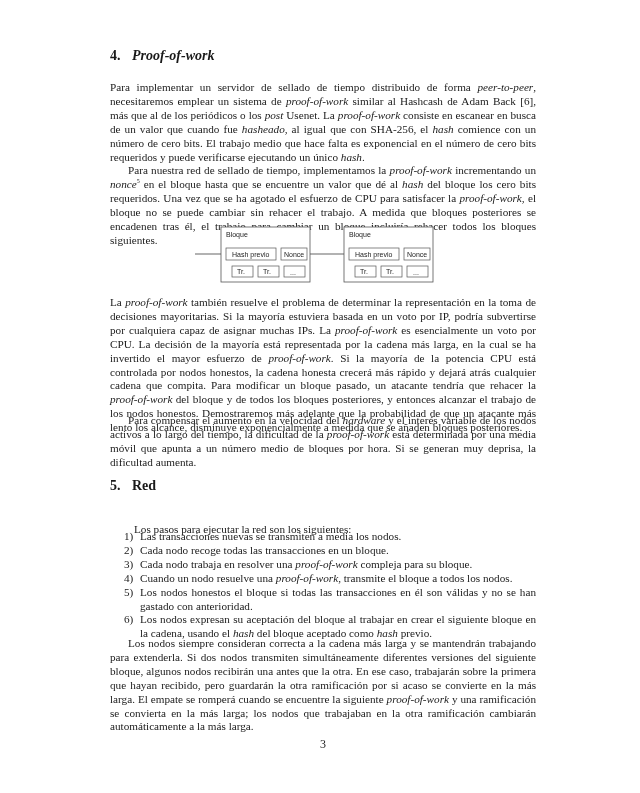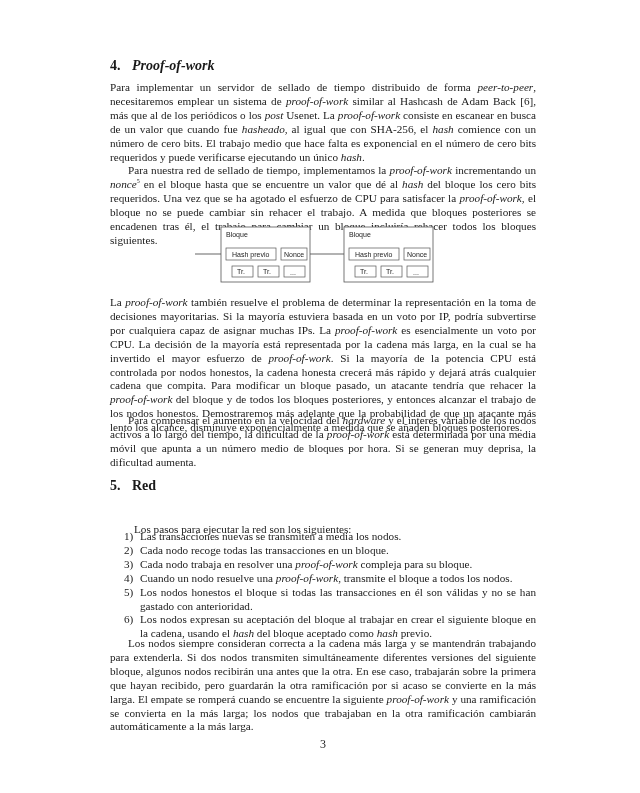--- a/index.html
+++ b/index.html
@@ -7,21 +7,21 @@
     .page {
       position: absolute; left: 110px; top: 0; width: 426px;
       font-family: "Liberation Serif", serif; color: #1a1a1a;
       font-size: 11.2px; line-height: 13.9px;
     }
     h2 {
       font-family: "Liberation Serif", serif; font-weight: bold; font-size: 14px;
       margin: 0; position: absolute; left: 0;
     }
     h2 .num { display: inline-block; width: 22px; }
-    .sec4-title { top: 59px; }
+    .sec4-title { top: 49px; }
     .sec4-title .t { font-style: italic; }
     .sec5-title { top: 479px; }
     p { margin: 0; text-align: justify; }
     .para { position: absolute; left: 0; width: 426px; }
     .indent { text-indent: 18px; }
     i { font-style: italic; }
     sup { font-size: 6px; line-height: 0; vertical-align: super; }
     .p1 { top: 81px; }
     .p2 { top: 164px; }
     .p3 { top: 296px; }

